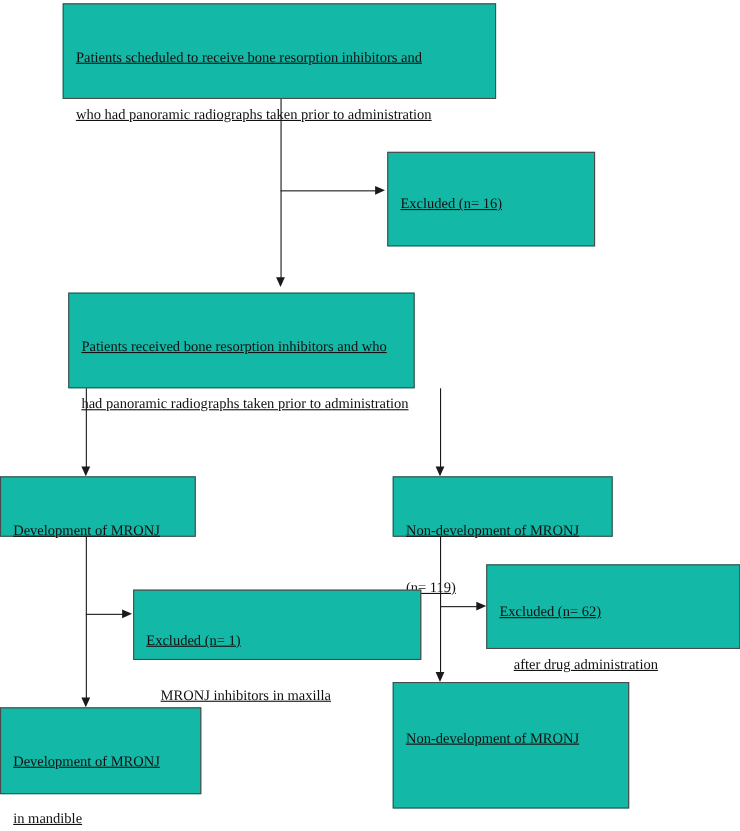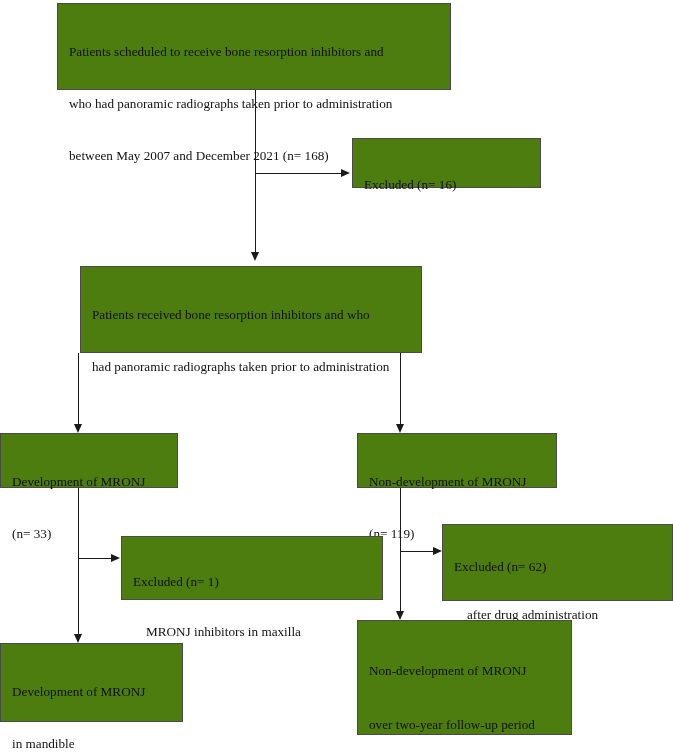--- a/index.html
+++ b/index.html
@@ -14,26 +14,27 @@
     height: 755px;
     background: #ffffff;
     font-family: "Liberation Serif", "DejaVu Serif", serif;
     color: #111111;
     overflow: hidden;
   }
   .box {
     position: absolute;
     box-sizing: border-box;
     border: 1px solid #4a4a4a;
-    background: #4d7c0f;
+    background: #14b8a6;
     padding: 9px 11px 8px 11px;
     font-size: 13.2px;
     line-height: 26px;
     color: #111111;
     white-space: pre-line;
+    text-decoration: underline;
   }
   .box .line {
     display: block;
     white-space: nowrap;
   }
   .box .line.bullet {
     padding-left: 13px;
     text-indent: -13px;
   }
   .box .line.indent {
@@ -75,47 +76,45 @@
   }
 </style>
 </head>
 <body>
 
 <div id="canvas">
 
   <div class="box" style="left:57px; top:3px; width:394px; height:87px;">
     <span class="line">Patients scheduled to receive bone resorption inhibitors and</span>
     <span class="line">who had panoramic radiographs taken prior to administration</span>
-    <span class="line">between May 2007 and December 2021 (n= 168)</span>
   </div>
 
   <div class="vline" style="left:255px; top:90px; height:164px;"></div>
   <div class="arrow-down" style="left:250.5px; top:252px;"></div>
 
   <div class="hline" style="left:255px; top:173px; width:87px;"></div>
   <div class="arrow-right" style="left:341px; top:168.5px;"></div>
 
-  <div class="box" style="left:352px; top:138px; width:189px; height:50px; line-height:25px; padding-top:8px;">
+  <div class="box" style="left:352px; top:138px; width:189px; height:86px; line-height:25px; padding-top:8px;">
     <span class="line">Excluded (n= 16)</span>
   </div>
 
-  <div class="box" style="left:80px; top:266px; width:342px; height:87px;">
+  <div class="box" style="left:62px; top:266px; width:315px; height:87px;">
     <span class="line">Patients received bone resorption inhibitors and who</span>
     <span class="line">had panoramic radiographs taken prior to administration</span>
   </div>
 
   <div class="vline" style="left:78px; top:353px; height:73px;"></div>
   <div class="arrow-down" style="left:73.5px; top:424px;"></div>
 
   <div class="vline" style="left:400px; top:353px; height:73px;"></div>
   <div class="arrow-down" style="left:395.5px; top:424px;"></div>
 
   <div class="box" style="left:0px; top:433px; width:178px; height:55px;">
     <span class="line">Development of MRONJ</span>
-    <span class="line">(n= 33)</span>
   </div>
 
   <div class="box" style="left:357px; top:433px; width:200px; height:55px;">
     <span class="line">Non-development of MRONJ</span>
     <span class="line">(n= 119)</span>
   </div>
 
   <div class="vline" style="left:78px; top:488px; height:148px;"></div>
   <div class="arrow-down" style="left:73.5px; top:634px;"></div>
 
@@ -126,31 +125,30 @@
     <span class="line">Excluded (n= 1)</span>
     <span class="line indent">MRONJ inhibitors in maxilla</span>
   </div>
 
   <div class="vline" style="left:400px; top:488px; height:125px;"></div>
   <div class="arrow-down" style="left:395.5px; top:611px;"></div>
 
   <div class="hline" style="left:400px; top:551px; width:34px;"></div>
   <div class="arrow-right" style="left:433px; top:546.5px;"></div>
 
-  <div class="box" style="left:442px; top:524px; width:231px; height:77px; line-height:24px; padding-top:6px;">
+  <div class="box" style="left:442px; top:513px; width:231px; height:77px; line-height:24px; padding-top:6px;">
     <span class="line">Excluded (n= 62)</span>
     <span class="line indent">after drug administration</span>
   </div>
 
   <div class="box" style="left:0px; top:643px; width:183px; height:79px;">
     <span class="line">Development of MRONJ</span>
     <span class="line">in mandible</span>
     
   </div>
 
   <div class="box" style="left:357px; top:620px; width:215px; height:115px; line-height:27px; padding-top:9px;">
     <span class="line">Non-development of MRONJ</span>
-    <span class="line">over two-year follow-up period</span>
     
     
   </div>
 
 </div>
 
 </body></html>

